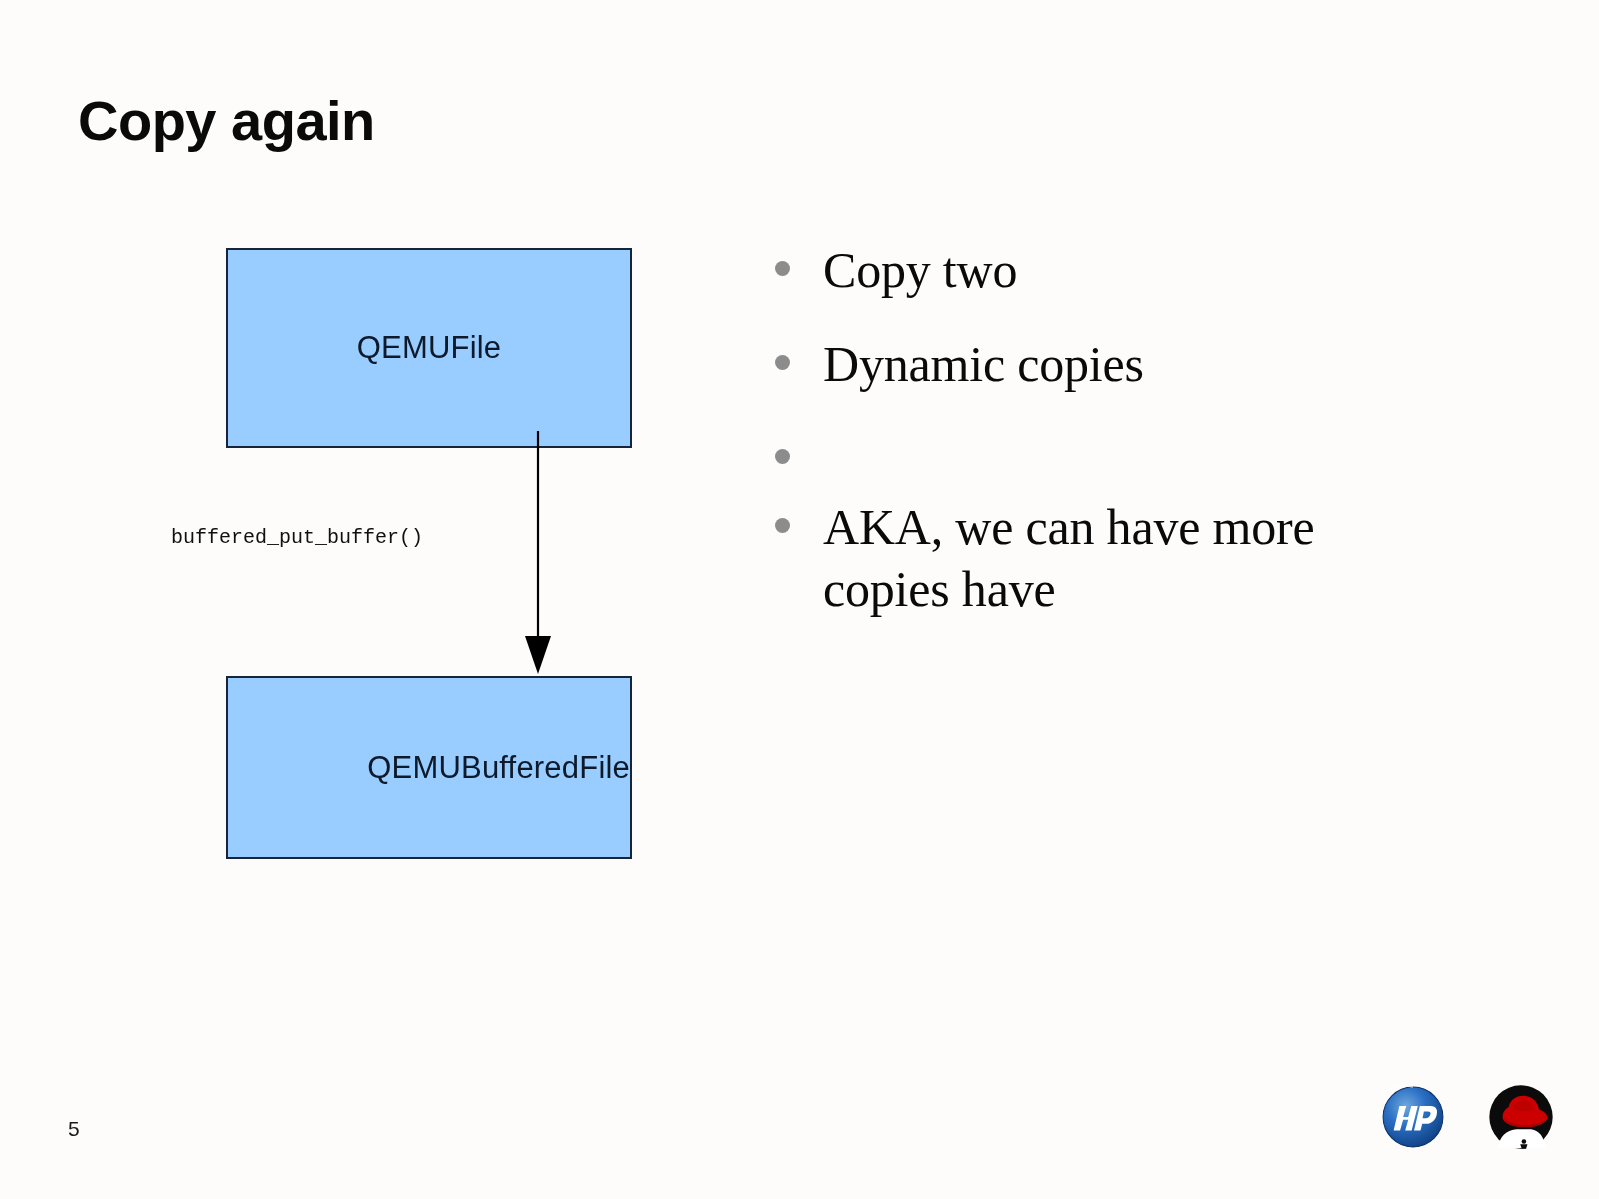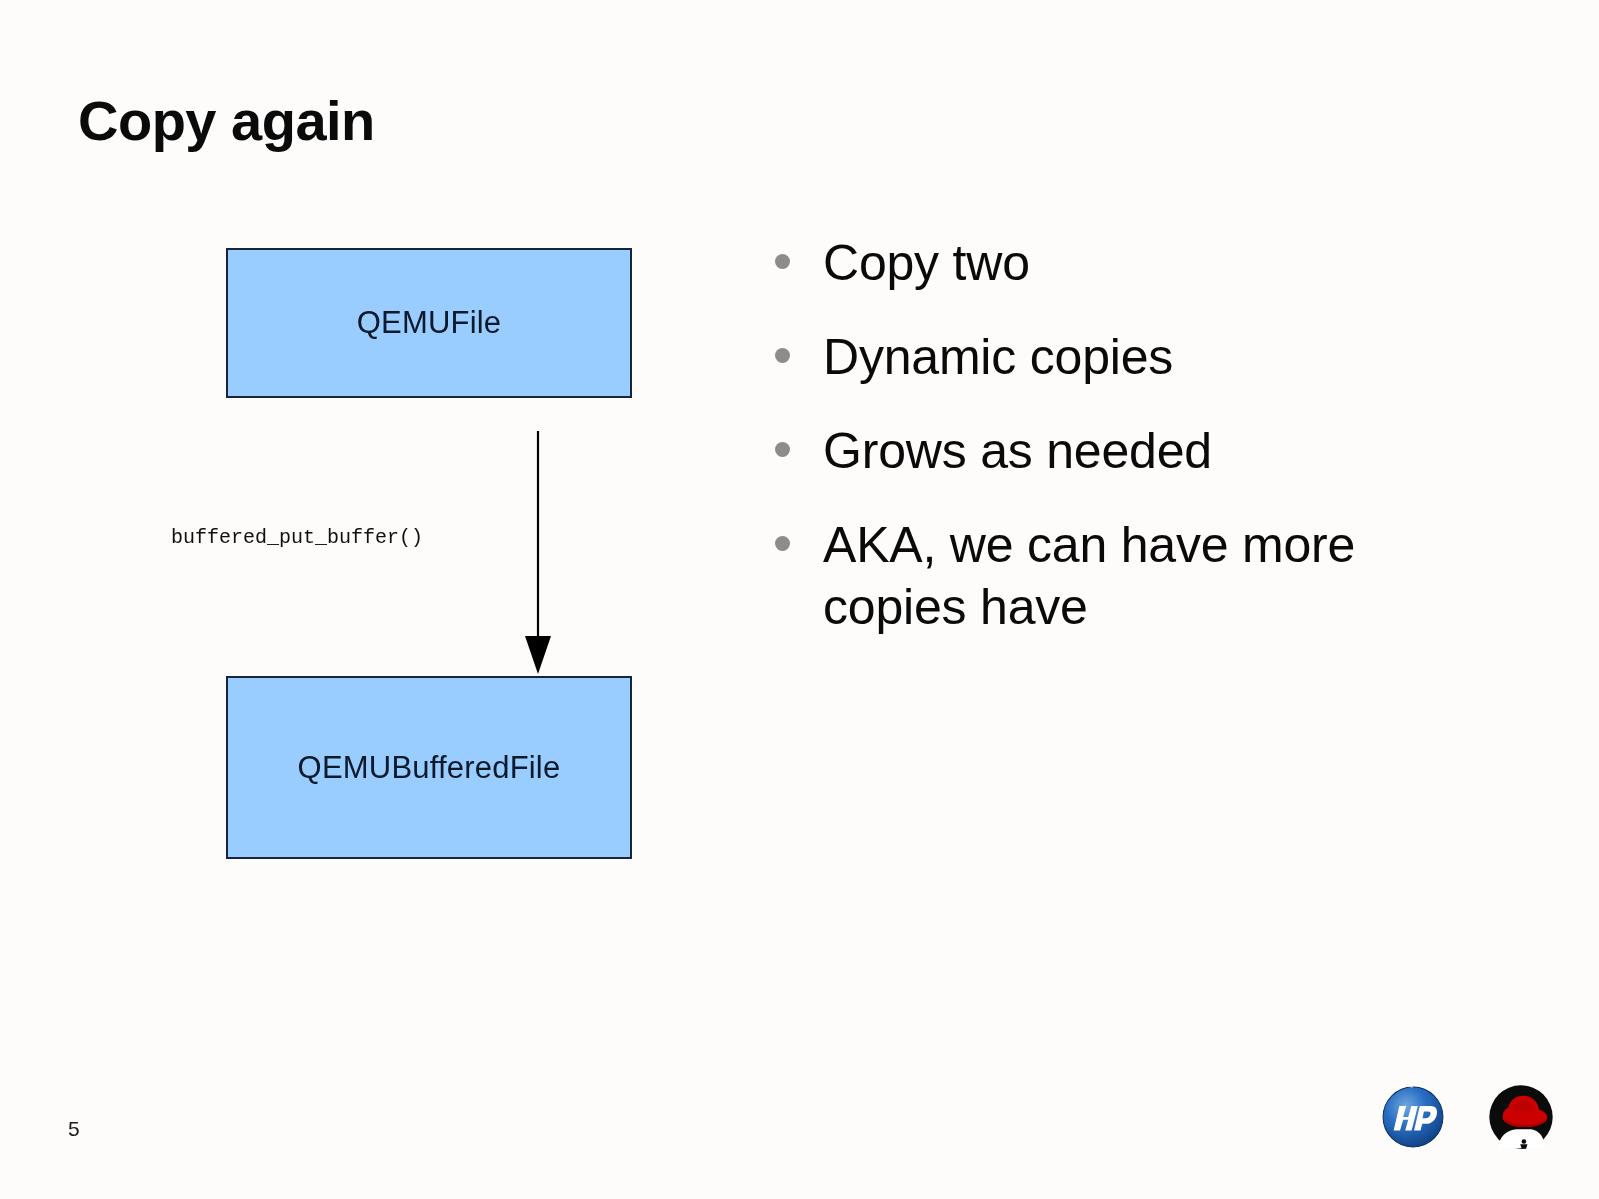--- a/index.html
+++ b/index.html
@@ -49,27 +49,28 @@
   .node-label {
     font-size: 31px;
     color: #0d1a2b;
     letter-spacing: 0.2px;
     white-space: nowrap;
   }
   #node-qemufile {
     left: 226px;
     top: 248px;
     width: 406px;
-    height: 150px;
+    height: 200px;
   }
   #node-qemubufferedfile {
     left: 226px;
     top: 676px;
     width: 406px;
     height: 183px;
+    justify-content: flex-end;
   }
   #connector-svg {
     position: absolute;
     left: 0;
     top: 0;
     width: 760px;
     height: 1000px;
     pointer-events: none;
   }
   #edge-label {
@@ -79,22 +80,23 @@
     font-size: 20px;
     color: #101010;
     white-space: nowrap;
     font-family: Liberation Mono, monospace;
   }
 
   
   #bullet-list {
     position: absolute;
     left: 775px;
-    top: 232px;
+    top: 239px;
     width: 700px;
+    font-family: Liberation Serif, serif;
   }
   .bullet-item {
     position: relative;
     display: flex;
     align-items: flex-start;
     margin-bottom: 32px;
   }
   .bullet-marker {
     flex: 0 0 auto;
     width: 15px;
@@ -175,21 +177,20 @@
       <span class="bullet-text">Copy two</span>
     </div>
 
     <div class="bullet-item">
       <span class="bullet-marker"></span>
       <span class="bullet-text">Dynamic copies</span>
     </div>
 
     <div class="bullet-item">
       <span class="bullet-marker"></span>
-      <span class="bullet-text">Grows as needed</span>
     </div>
 
     <div class="bullet-item">
       <span class="bullet-marker"></span>
       <span class="bullet-text">AKA, we can have more copies have</span>
     </div>
 
   </div>
 
   <div id="page-number">5</div>

